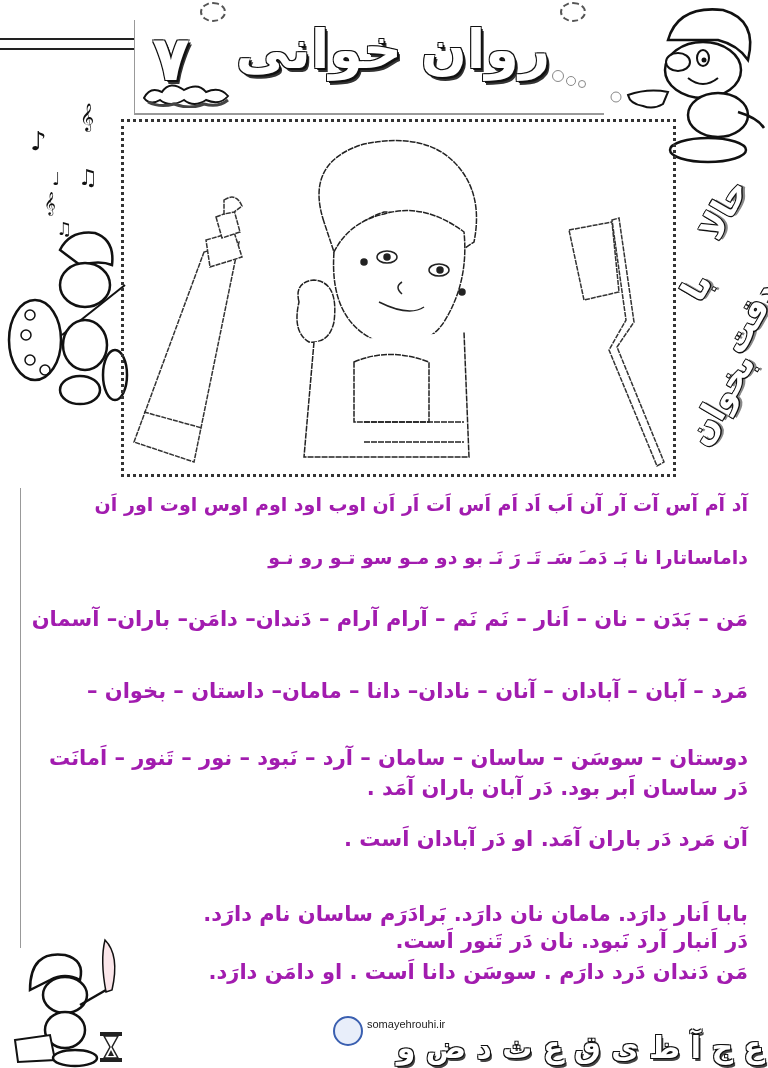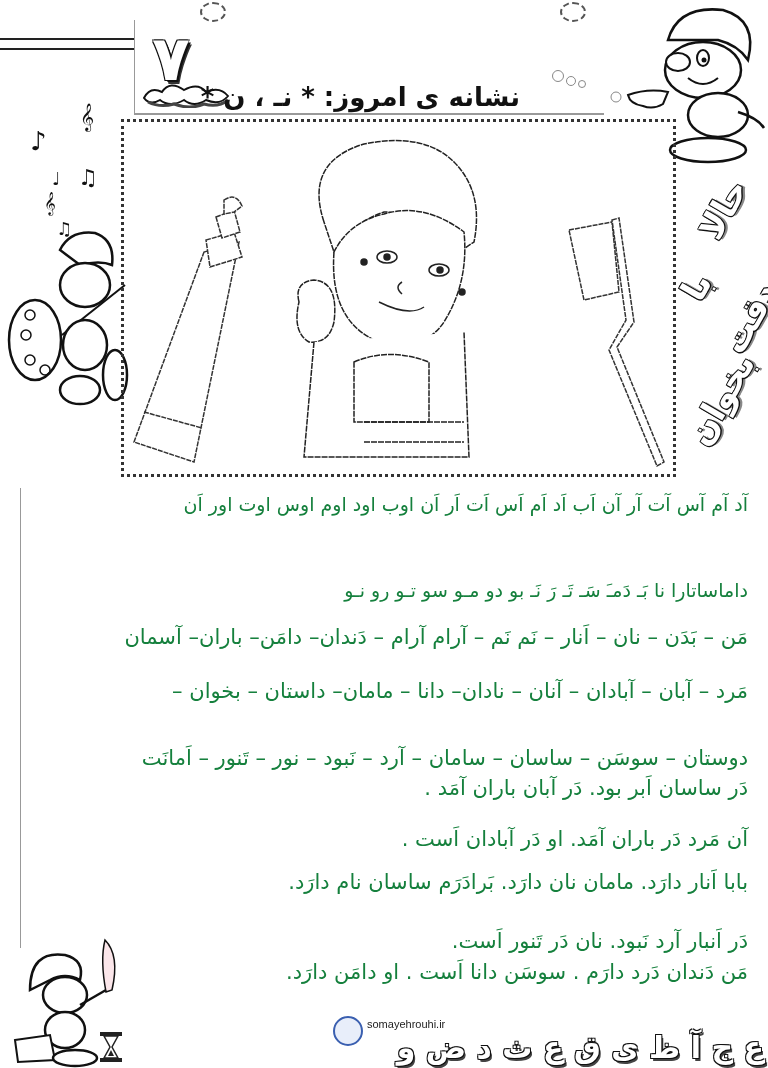--- a/index.html
+++ b/index.html
@@ -33,22 +33,22 @@
   
   .side-caption { left:678px; top:178px; width:90px; height:220px; direction:rtl; }
   .side-caption span { display:block; font-size:34px; font-weight:bold; color:#fff; text-align:center; line-height:62px;
            transform:rotate(-60deg);
            text-shadow: 1px 1px 0 #111, -1px -1px 0 #111, 1px -1px 0 #111, -1px 1px 0 #111, 2px 3px 0 #888; }
 
   
   .left-line { left:20px; top:488px; width:1px; height:460px; background:#999; }
 
   
-  .row { position:absolute; right:20px; direction:rtl; font-family:"DejaVu Sans", sans-serif; font-weight:normal;
-         color:#15803d; white-space:nowrap; unicode-bidi:embed; }
+  .row { position:absolute; right:20px; direction:rtl; font-family:"DejaVu Sans", sans-serif; font-weight:bold;
+         color:#a21caf; white-space:nowrap; unicode-bidi:embed; }
   .r-small { font-size:19px; }
   .r-big { font-size:21px; }
 
   
   .bottom-strip { left:130px; top:1030px; width:638px; height:36px; direction:rtl; }
   .bottom-letters { position:absolute; right:4px; top:0; font-size:30px; font-weight:bold; color:#fff; letter-spacing:22px;
           text-shadow: 1px 1px 0 #111, -1px -1px 0 #111, 1px -1px 0 #111, -1px 1px 0 #111, 2px 3px 0 #444; }
   .site-logo { left:333px; top:1016px; width:30px; height:30px; border-radius:50%; border:2px solid #3a5fb0; background:#e8eefa; box-sizing:border-box; }
   .site-text { left:367px; top:1018px; font-family:Liberation Sans, sans-serif; font-size:11px; color:#222; }
   .hourglass { left:100px; top:1032px; width:22px; height:30px; }
@@ -59,26 +59,26 @@
 <div class="abs top-lines"></div>
 <div class="abs header-box"></div>
 
 <div class="abs title-wrap">
   <div class="dot-ring" style="left:60px; top:2px;"></div>
   <div class="dot-ring" style="left:420px; top:2px;"></div>
   <div class="bubble" style="left:412px; top:70px; width:10px; height:10px;"></div>
   <div class="bubble" style="left:426px; top:76px; width:8px; height:8px;"></div>
   <div class="bubble" style="left:438px; top:80px; width:6px; height:6px;"></div>
 
+  <span class="title">روان خوانی</span>
   <span class="lesson-number">۷</span>
   <svg class="splash" viewBox="0 0 92 30">
     <path d="M4 20 Q10 8 22 14 Q30 2 44 12 Q58 4 66 14 Q80 8 88 18 Q80 28 66 22 Q54 30 44 22 Q30 30 20 22 Q10 28 4 20 Z" fill="#fff" stroke="#111" stroke-width="2"></path>
     <path d="M8 24 Q20 30 34 26 Q50 32 64 26 Q78 30 88 22" fill="none" stroke="#444" stroke-width="3"></path>
   </svg>
-  <span class="subtitle">نشانه ی امروز: * نـ ، ن *</span>
 </div>
 
 <svg class="abs" style="left:608px; top:0px; width:160px; height:170px;" viewBox="0 0 160 170">
   <path d="M60 40 Q70 5 115 10 Q150 20 140 60 Q130 45 110 40 Z" fill="#fff" stroke="#111" stroke-width="2.5"></path>
   <ellipse cx="95" cy="70" rx="38" ry="28" fill="#fff" stroke="#111" stroke-width="2.5"></ellipse>
   <ellipse cx="70" cy="62" rx="12" ry="9" fill="#fff" stroke="#111" stroke-width="2"></ellipse>
   <ellipse cx="95" cy="58" rx="6" ry="8" fill="#fff" stroke="#111" stroke-width="2"></ellipse>
   <circle cx="96" cy="60" r="2.5" fill="#111"></circle>
   <path d="M80 78 Q95 90 110 78" fill="#fff" stroke="#111" stroke-width="2"></path>
   <path d="M20 95 Q40 88 60 92 L55 104 Q45 110 35 106 Q22 104 20 95 Z" fill="#fff" stroke="#111" stroke-width="2"></path>
@@ -147,29 +147,29 @@
 
 <div class="abs side-caption">
   <span>حالا</span>
   <span>با دقت</span>
   <span>بخوان</span>
 </div>
 
 <div class="abs left-line"></div>
 
 <div class="row r-small" style="top:493px;">آد  آم  آس آت آر آن اَب   اَد اَم اَس   اَت  اَر اَن اوب  اود  اوم اوس اوت  اور  اَن</div>
-<div class="row r-small" style="top:579px;">داماساتارا نا  بَـ  دَمـَ  سَـ  تَـ  رَ  نَـ بو دو  مـو  سو  تـو رو نـو</div>
+<div class="row r-small" style="top:546px;">داماساتارا نا  بَـ  دَمـَ  سَـ  تَـ  رَ  نَـ بو دو  مـو  سو  تـو رو نـو</div>
 
-<div class="row r-big" style="top:625px;">مَن  – بَدَن  – نان  – اَنار  – نَم نَم  – آرام آرام  – دَندان–  دامَن–  باران–  آسمان</div>
+<div class="row r-big" style="top:607px;">مَن  – بَدَن  – نان  – اَنار  – نَم نَم  – آرام آرام  – دَندان–  دامَن–  باران–  آسمان</div>
 <div class="row r-big" style="top:679px;">مَرد  – آبان  – آبادان  – آنان  – نادان–  دانا  – مامان–  داستان  – بخوان  –</div>
 <div class="row r-big" style="top:746px;">دوستان  – سوسَن  – ساسان  – سامان  – آرد  – نَبود  – نور  – تَنور  – اَمانَت</div>
 
 <div class="row r-big" style="top:776px;">دَر ساسان اَبر بود. دَر آبان باران آمَد .</div>
 <div class="row r-big" style="top:827px;">آن مَرد دَر باران آمَد. او دَر آبادان اَست .</div>
-<div class="row r-big" style="top:870px;">بابا اَنار دارَد. مامان نان دارَد. بَرادَرَم ساسان نام دارَد.</div>
+<div class="row r-big" style="top:902px;">بابا اَنار دارَد. مامان نان دارَد. بَرادَرَم ساسان نام دارَد.</div>
 <div class="row r-big" style="top:929px;margin-left:42px;">دَر اَنبار آرد نَبود. نان دَر تَنور اَست.</div>
 <div class="row r-big" style="top:960px;">مَن دَندان دَرد دارَم . سوسَن دانا اَست . او دامَن دارَد.</div>
 
 <svg class="abs" style="left:10px; top:930px; width:120px; height:138px;" viewBox="0 0 120 138">
   <path d="M20 60 Q20 20 55 25 Q75 30 70 50 Q55 42 40 50 Z" fill="#fff" stroke="#111" stroke-width="2.5"></path>
   <ellipse cx="55" cy="65" rx="22" ry="18" fill="#fff" stroke="#111" stroke-width="2.5"></ellipse>
   <path d="M95 10 Q110 25 102 60 L96 62 Q90 30 95 10 Z" fill="#fbe6ea" stroke="#111" stroke-width="1.5"></path>
   <path d="M70 75 L96 60" stroke="#111" stroke-width="2.5"></path>
   <ellipse cx="55" cy="100" rx="20" ry="18" fill="#fff" stroke="#111" stroke-width="2.5"></ellipse>
   <path d="M5 110 L40 105 L45 130 L8 132 Z" fill="#fff" stroke="#111" stroke-width="2"></path>

